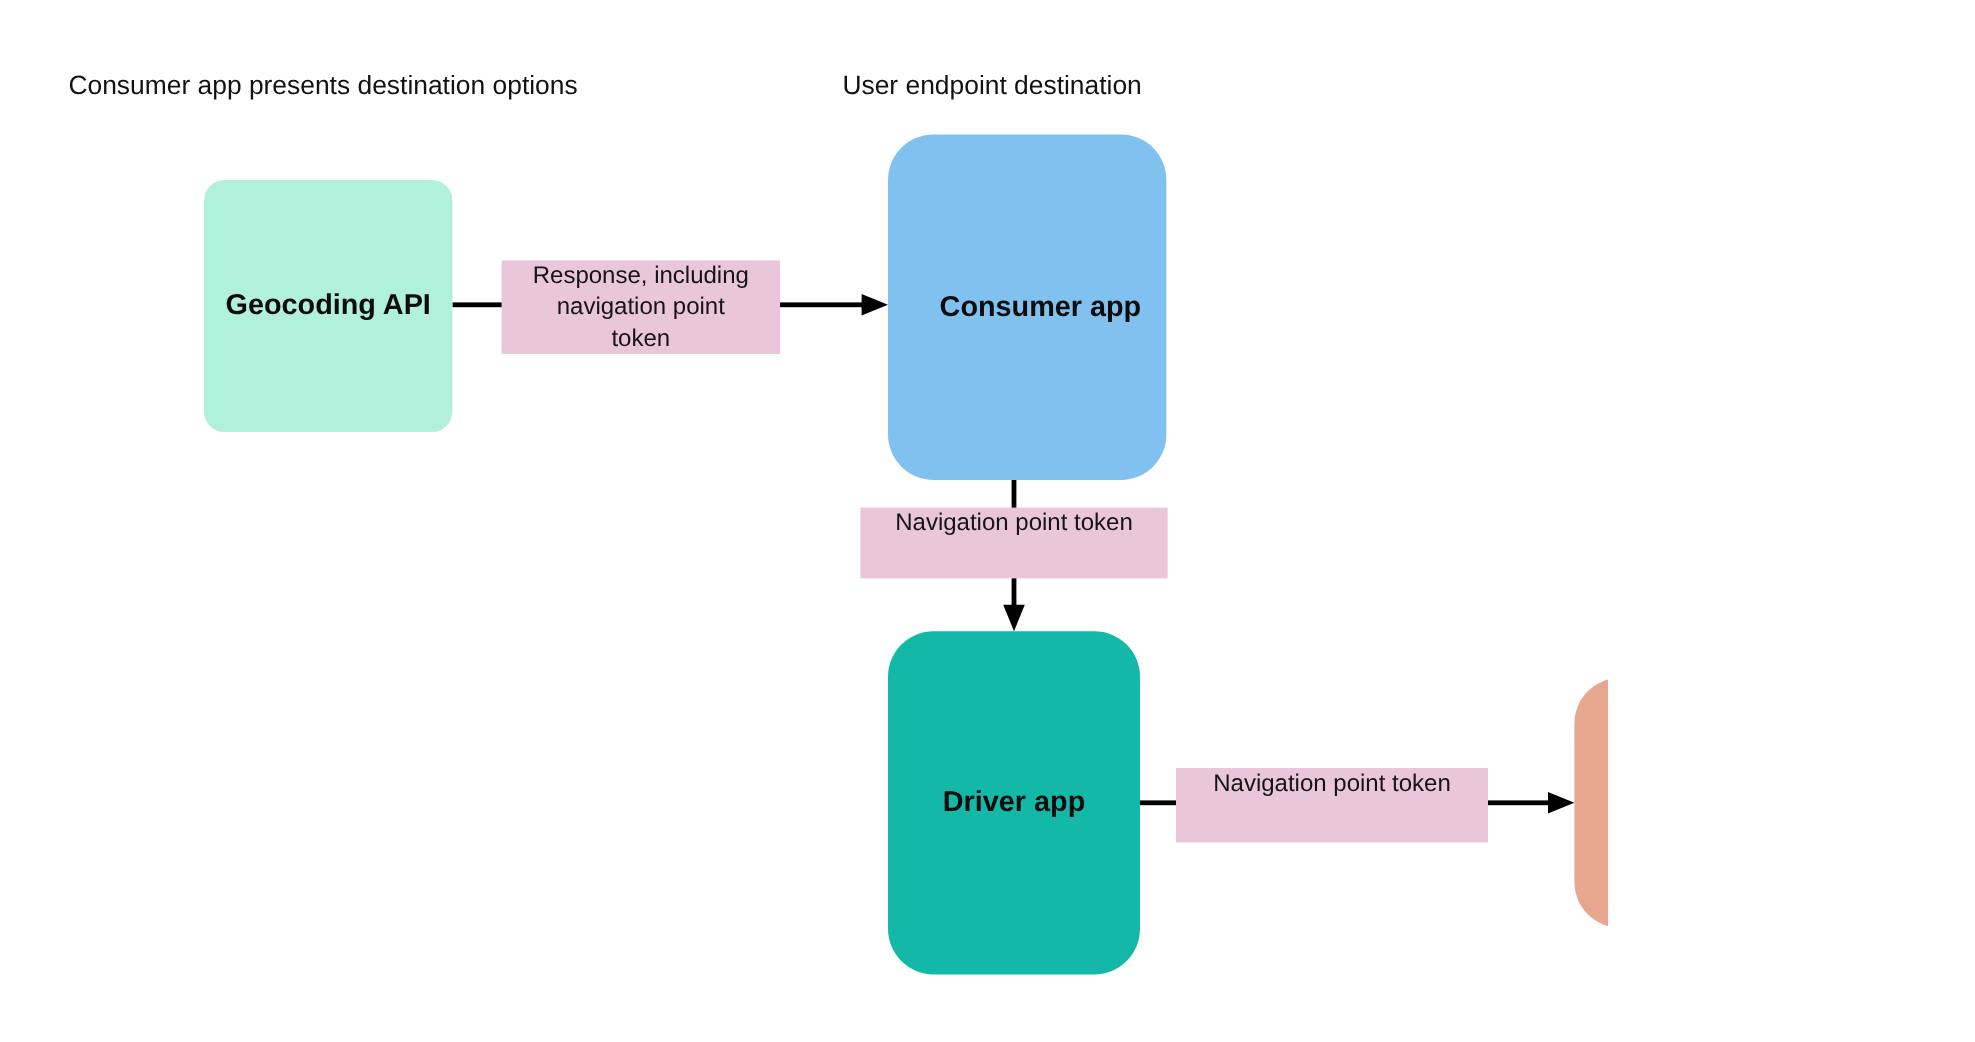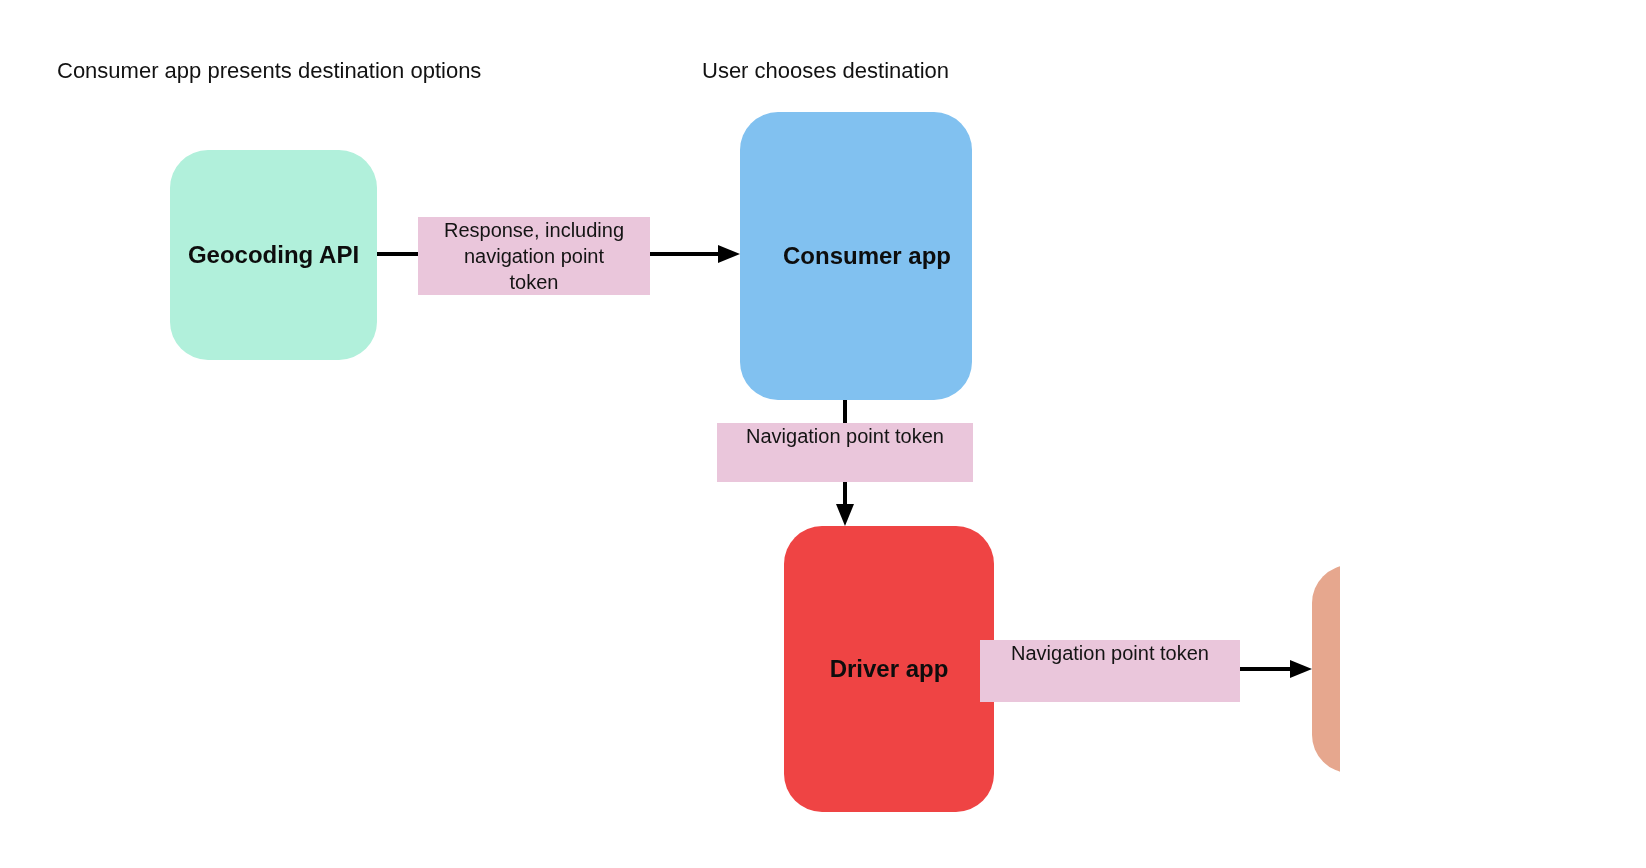--- a/index.html
+++ b/index.html
@@ -35,21 +35,21 @@
     justify-content: center;
     z-index: 2;
   }
   .node .node-label {
     font-size: 24px;
     font-weight: bold;
     color: #0d0d0d;
     text-align: center;
     white-space: nowrap;
   }
-  #node-geocoding { left: 170px;  top: 150px; width: 207px; height: 210px; }
+  #node-geocoding { left: 170px;  top: 150px; width: 207px; height: 210px; border-radius: 17px; }
   #node-consumer  { left: 740px;  top: 112px; width: 210px; height: 288px; }
   #node-driver    { left: 740px;  top: 526px; width: 210px; height: 286px; }
   #node-navsdk    { left: 1312px; top: 565px; width: 211px; height: 208px; }
 
   .edge-line {
     position: absolute;
     background: var(--arrow-color, #000);
     z-index: 1;
   }
   #line1 { left: 377px; top: 252px; width: 345px; height: 4px; }
@@ -92,21 +92,21 @@
   #lbl1 { left: 418px; top: 217px; width: 232px; height: 78px; }
   #lbl2 { left: 717px; top: 423px; width: 256px; height: 59px; }
   #lbl3 { left: 980px; top: 640px; width: 260px; height: 62px; }
 </style>
 </head>
 <body style="background-color: rgb(255, 255, 255);">
 
 <div class="canvas">
 
   <div class="stage-header" id="hdr1">Consumer app presents destination options</div>
-  <div class="stage-header" id="hdr2">User chooses destination</div>
+  <div class="stage-header" id="hdr2">User endpoint destination</div>
 
   <div class="edge-line" id="line1"></div>
   <div class="arrowhead right" id="head1"></div>
   <div class="edge-label" id="lbl1" style="background-color: rgb(234, 198, 219);">
     <span class="edge-label-text">Response, including navigation point token</span>
   </div>
 
   <div class="edge-line" id="line2"></div>
   <div class="arrowhead down" id="head2"></div>
   <div class="edge-label" id="lbl2" style="background-color: rgb(234, 198, 219);">
@@ -118,20 +118,20 @@
   <div class="edge-label" id="lbl3" style="background-color: rgb(234, 198, 219);">
     <span class="edge-label-text">Navigation point token</span>
   </div>
 
   <div class="node" id="node-geocoding" style="background-color: rgb(177, 240, 219);">
     <span class="node-label">Geocoding API</span>
   </div>
   <div class="node" id="node-consumer" style="background-color: rgb(129, 193, 240); padding-left: 22px;">
     <span class="node-label">Consumer app</span>
   </div>
-  <div class="node" id="node-driver" style="background-color: #ef4444; margin-left: 44px;">
+  <div class="node" id="node-driver" style="background-color: #14b8a6;">
     <span class="node-label">Driver app</span>
   </div>
   <div class="node" id="node-navsdk" style="background-color: rgb(230, 167, 142);">
     <span class="node-label">Nav SDK</span>
   </div>
 
 </div>
 
 </body></html>

